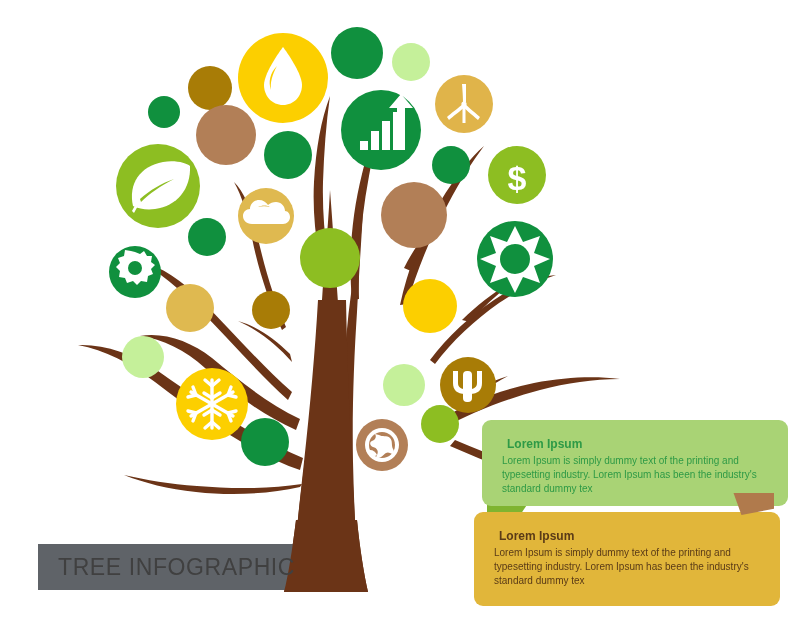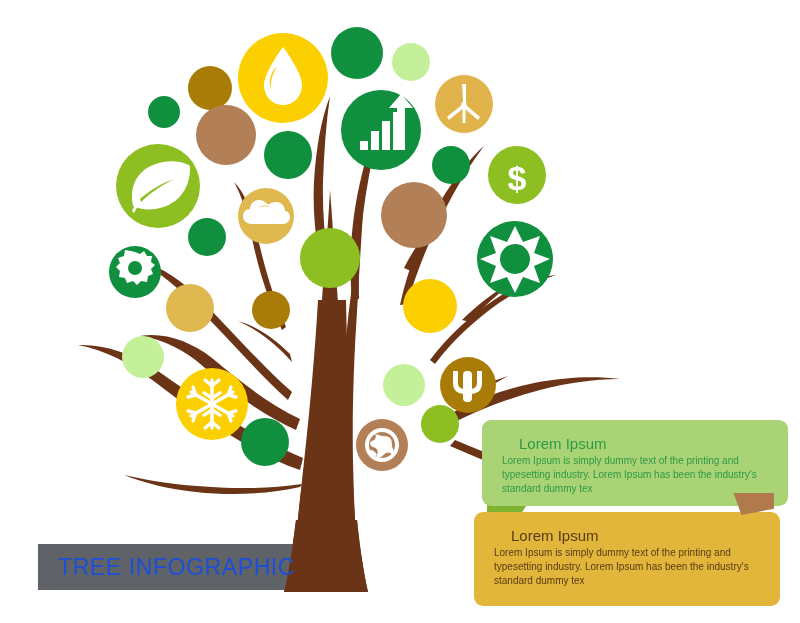--- a/index.html
+++ b/index.html
@@ -26,40 +26,40 @@
     top: 0;
     width: 800px;
     height: 623px;
   }
   .title-band {
     position: absolute;
     left: 38px;
     top: 544px;
     width: 280px;
     height: 46px;
-    color: #1d4ed8;
+    color: #404040;
     font-size: 23px;
     letter-spacing: 0.6px;
     line-height: 46px;
     padding-left: 20px;
     box-sizing: border-box;
     white-space: nowrap;
     z-index: 3;
     pointer-events: none;
   }
   .callout {
     position: absolute;
     box-sizing: border-box;
     border-radius: 9px;
     padding: 16px 20px 14px 20px;
   }
   .callout .c-title {
-    font-size: 15px;
-    font-weight: normal;
-    margin: 0 0 2px 17px;
+    font-size: 12px;
+    font-weight: bold;
+    margin: 0 0 2px 5px;
     line-height: 16px;
   }
   .callout .c-body {
     font-size: 10px;
     line-height: 14.2px;
     margin: 0;
     max-width: 268px;
   }
   #callout-green {
     left: 482px;

